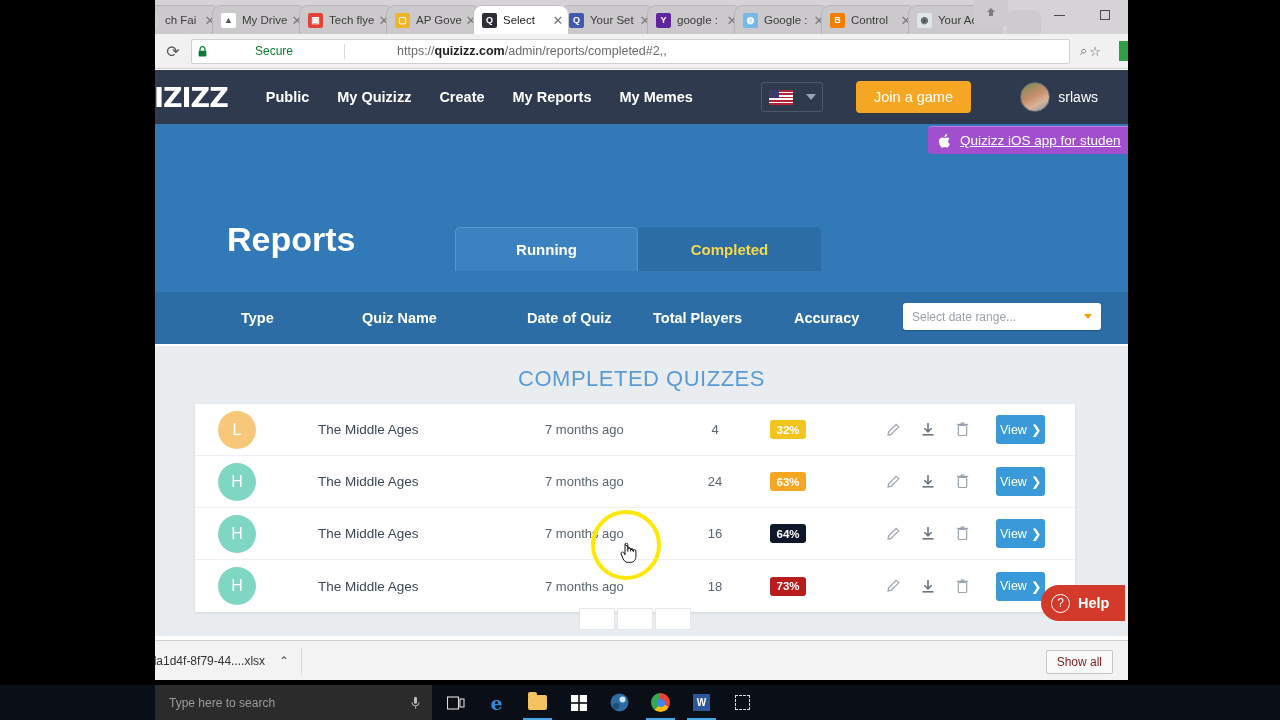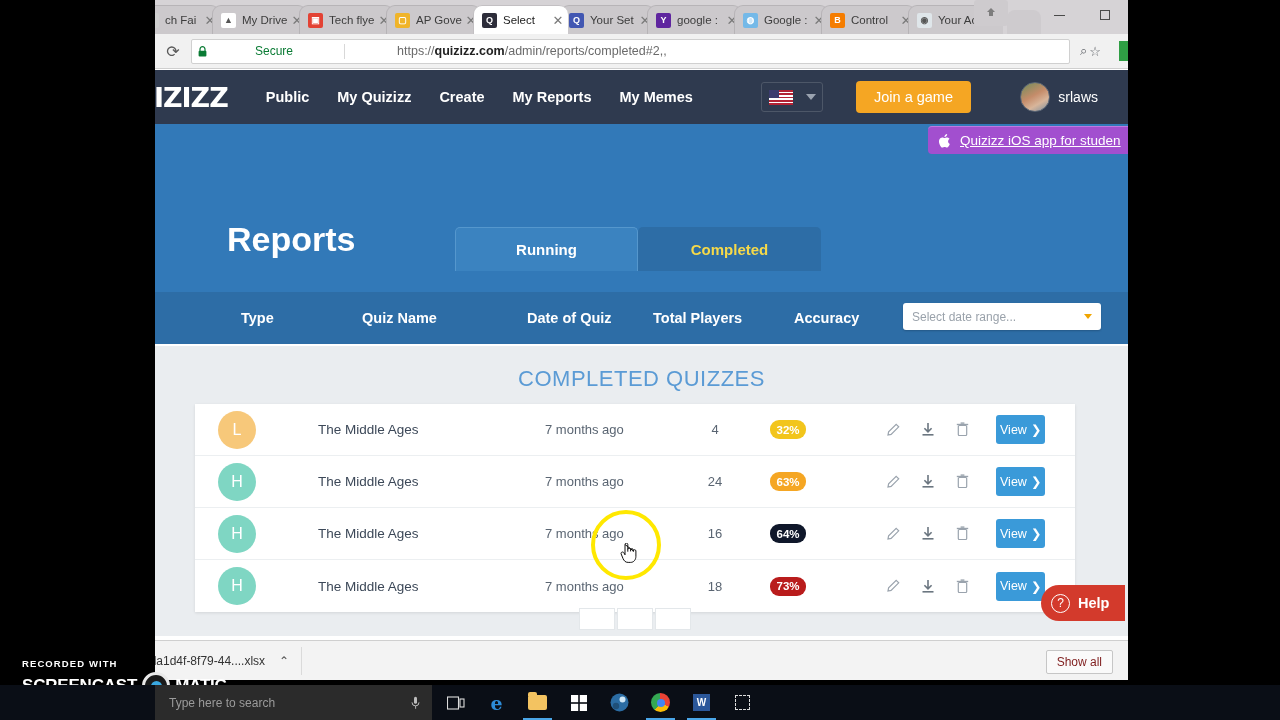--- a/index.html
+++ b/index.html
@@ -190,21 +190,21 @@
   .rowavatar {
     position: absolute; left: 23px; width: 38px; height: 38px; border-radius: 50%;
     display: flex; align-items: center; justify-content: center;
     color: #fff; font-size: 16px;
   }
   .r-name { position: absolute; left: 123px; font-size: 13.5px; color: #3c4858; }
   .r-date { position: absolute; left: 350px; font-size: 13px; color: #5a6572; }
   .r-players { position: absolute; left: 500px; width: 40px; text-align: center; font-size: 13px; color: #5a6572; }
   .r-acc {
     position: absolute; left: 575px; width: 36px; height: 19px;
-    border-radius: 9px; color: #fff; font-size: 11.5px; font-weight: bold;
+    border-radius: 3px; color: #fff; font-size: 11.5px; font-weight: bold;
     display: flex; align-items: center; justify-content: center;
   }
   .r-actions { position: absolute; left: 690px; display: flex; align-items: center; gap: 20px; }
   .ic { width: 15px; height: 16px; color: #9aa3ad; display:flex; align-items:center; justify-content:center; }
   .viewbtn {
     background: #3a9ad9; color: #fff; font-size: 12.5px; padding: 7px 4px;
     border-radius: 3px; display: flex; align-items: center; gap: 4px;
     margin-left: 6px;
   }
   .pager {
@@ -606,30 +606,20 @@
 
   </div>
 
   <div class="cursor-ring"></div>
   <div class="cursor-hand">
     <svg width="17" height="22" viewBox="0 0 17 22">
       <path d="M5 1.5c0-.8.6-1.4 1.4-1.4S7.8.7 7.8 1.5v7.2m0-2.3c0-.8.6-1.3 1.4-1.3s1.4.5 1.4 1.3v2m0-1.4c0-.8.6-1.3 1.4-1.3s1.3.5 1.3 1.3v1.8m0-.9c0-.7.6-1.2 1.3-1.2s1.3.5 1.3 1.2v5.4c0 3.3-2 6.1-5.3 6.1H8.2c-3 0-4-1.5-5.3-4.1L1.2 11c-.4-.8 0-1.6.8-1.9.7-.3 1.5 0 1.9.7l1.1 2V1.5z" fill="#fff" stroke="#111" stroke-width="1"></path>
     </svg>
   </div>
 
-  <div class="watermark">
-    <div class="wm-small">RECORDED WITH</div>
-    <div class="wm-row">
-      <span class="wm-big">SCREENCAST</span>
-      <span class="wm-orb">
-          <span class="wm-dot"></span>
-        </span>
-      <span class="wm-big">MATIC</span>
-    </div>
-  </div>
 
   <div class="taskbar">
     <div class="tb-search">
       <span class="tb-searchtxt">Type here to search</span>
       <svg width="9" height="14" viewBox="0 0 9 14" class="tb-mic">
         <rect x="3" y="0.8" width="3" height="7" rx="1.5" fill="#bdbdbd"></rect>
         <path d="M1 6.4a3.5 3.5 0 007 0" stroke="#bdbdbd" stroke-width="1" fill="none"></path>
         <rect x="4.2" y="9.8" width="0.9" height="3" fill="#bdbdbd"></rect>
       </svg>
     </div>

